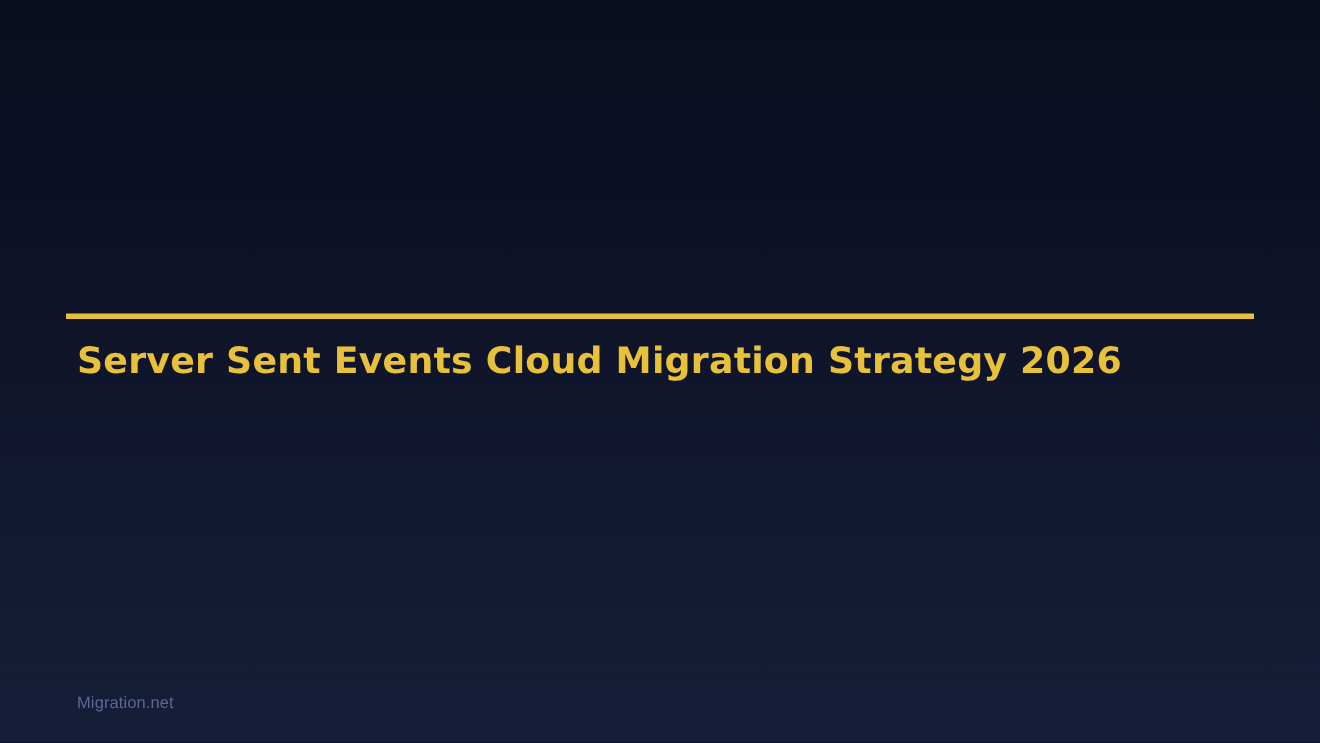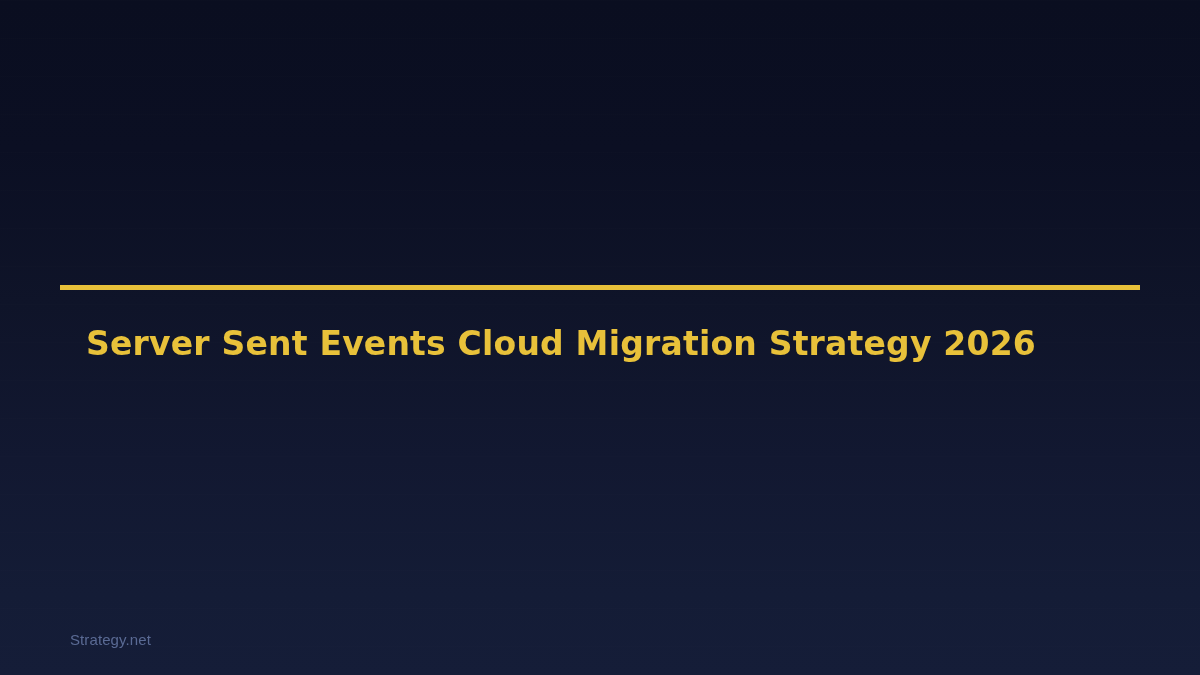--- a/index.html
+++ b/index.html
@@ -51,21 +51,21 @@
   }
 
   .accent-rule {
     width: 1080px;
     height: 5px;
     background: #e8c13a;
     border-radius: 0;
   }
 
   .slide-title {
-    margin: 16px;
+    margin: 0;
     padding: 0;
     position: absolute;
     left: 10px;
     top: 23px;
     white-space: nowrap;
     font-family: "DejaVu Sans", sans-serif;
     font-size: 33px;
     font-weight: bold;
     letter-spacing: 0.2px;
     color: #e8c13a;
@@ -90,15 +90,15 @@
 
 <div class="slide">
 
   <div class="banding"></div>
 
   <div class="title-block">
     <div class="accent-rule"></div>
     <h1 class="slide-title">Server Sent Events Cloud Migration Strategy 2026</h1>
   </div>
 
-  <div class="footer-watermark">Strategy.net</div>
+  <div class="footer-watermark">Migration.net</div>
 
 </div>
 
 </body></html>

